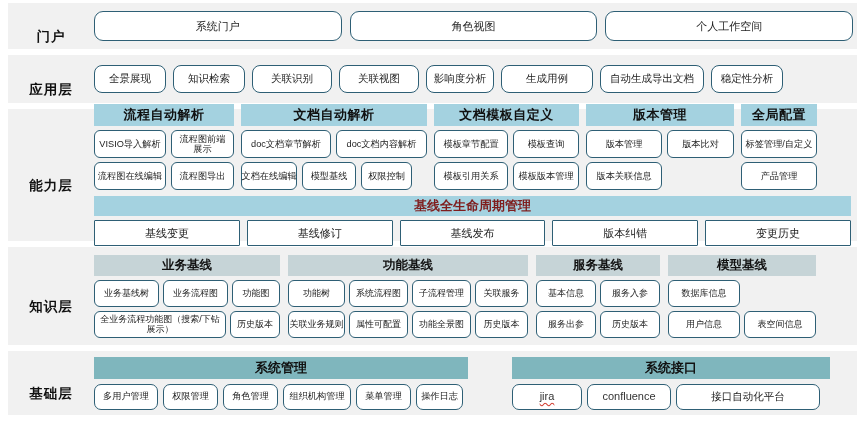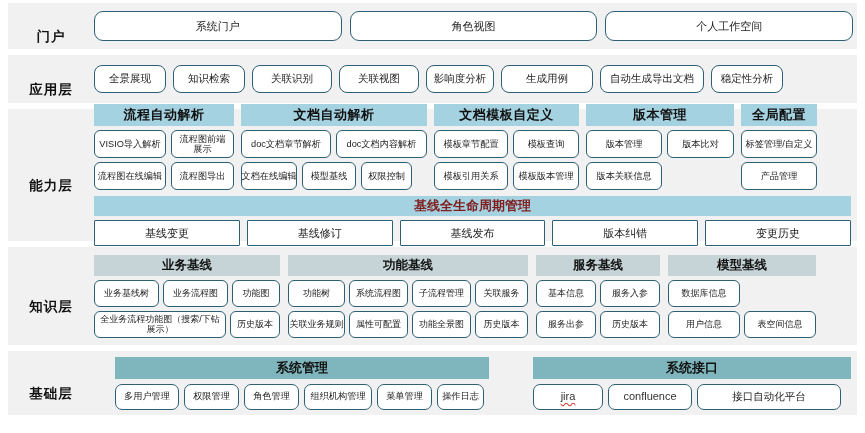--- a/index.html
+++ b/index.html
@@ -125,21 +125,21 @@
     font-size:12.5px;font-weight:bold;color:#111;
   }
   .kn-row{display:flex;gap:4px;}
   .knowledge .kn-row .btn{
     height:27px;font-size:9px;border-radius:6px;
   }
 
   
   .baselayer{height:64px;}
   .baselayer .row-body{padding:4px 6px 4px 0;}
-  .base-groups{display:flex;gap:44px;align-items:flex-start;justify-content:flex-end;}
+  .base-groups{display:flex;gap:44px;align-items:flex-start;}
   .base-group{display:flex;flex-direction:column;gap:5px;}
   .base-head{
     background:#7fb6bd;
     height:22px;
     display:flex;align-items:center;justify-content:center;
     font-size:13px;font-weight:bold;color:#111;
   }
   .base-row{display:flex;gap:5px;}
   .baselayer .base-row .btn{
     height:26px;font-size:9.2px;border-radius:7px;

